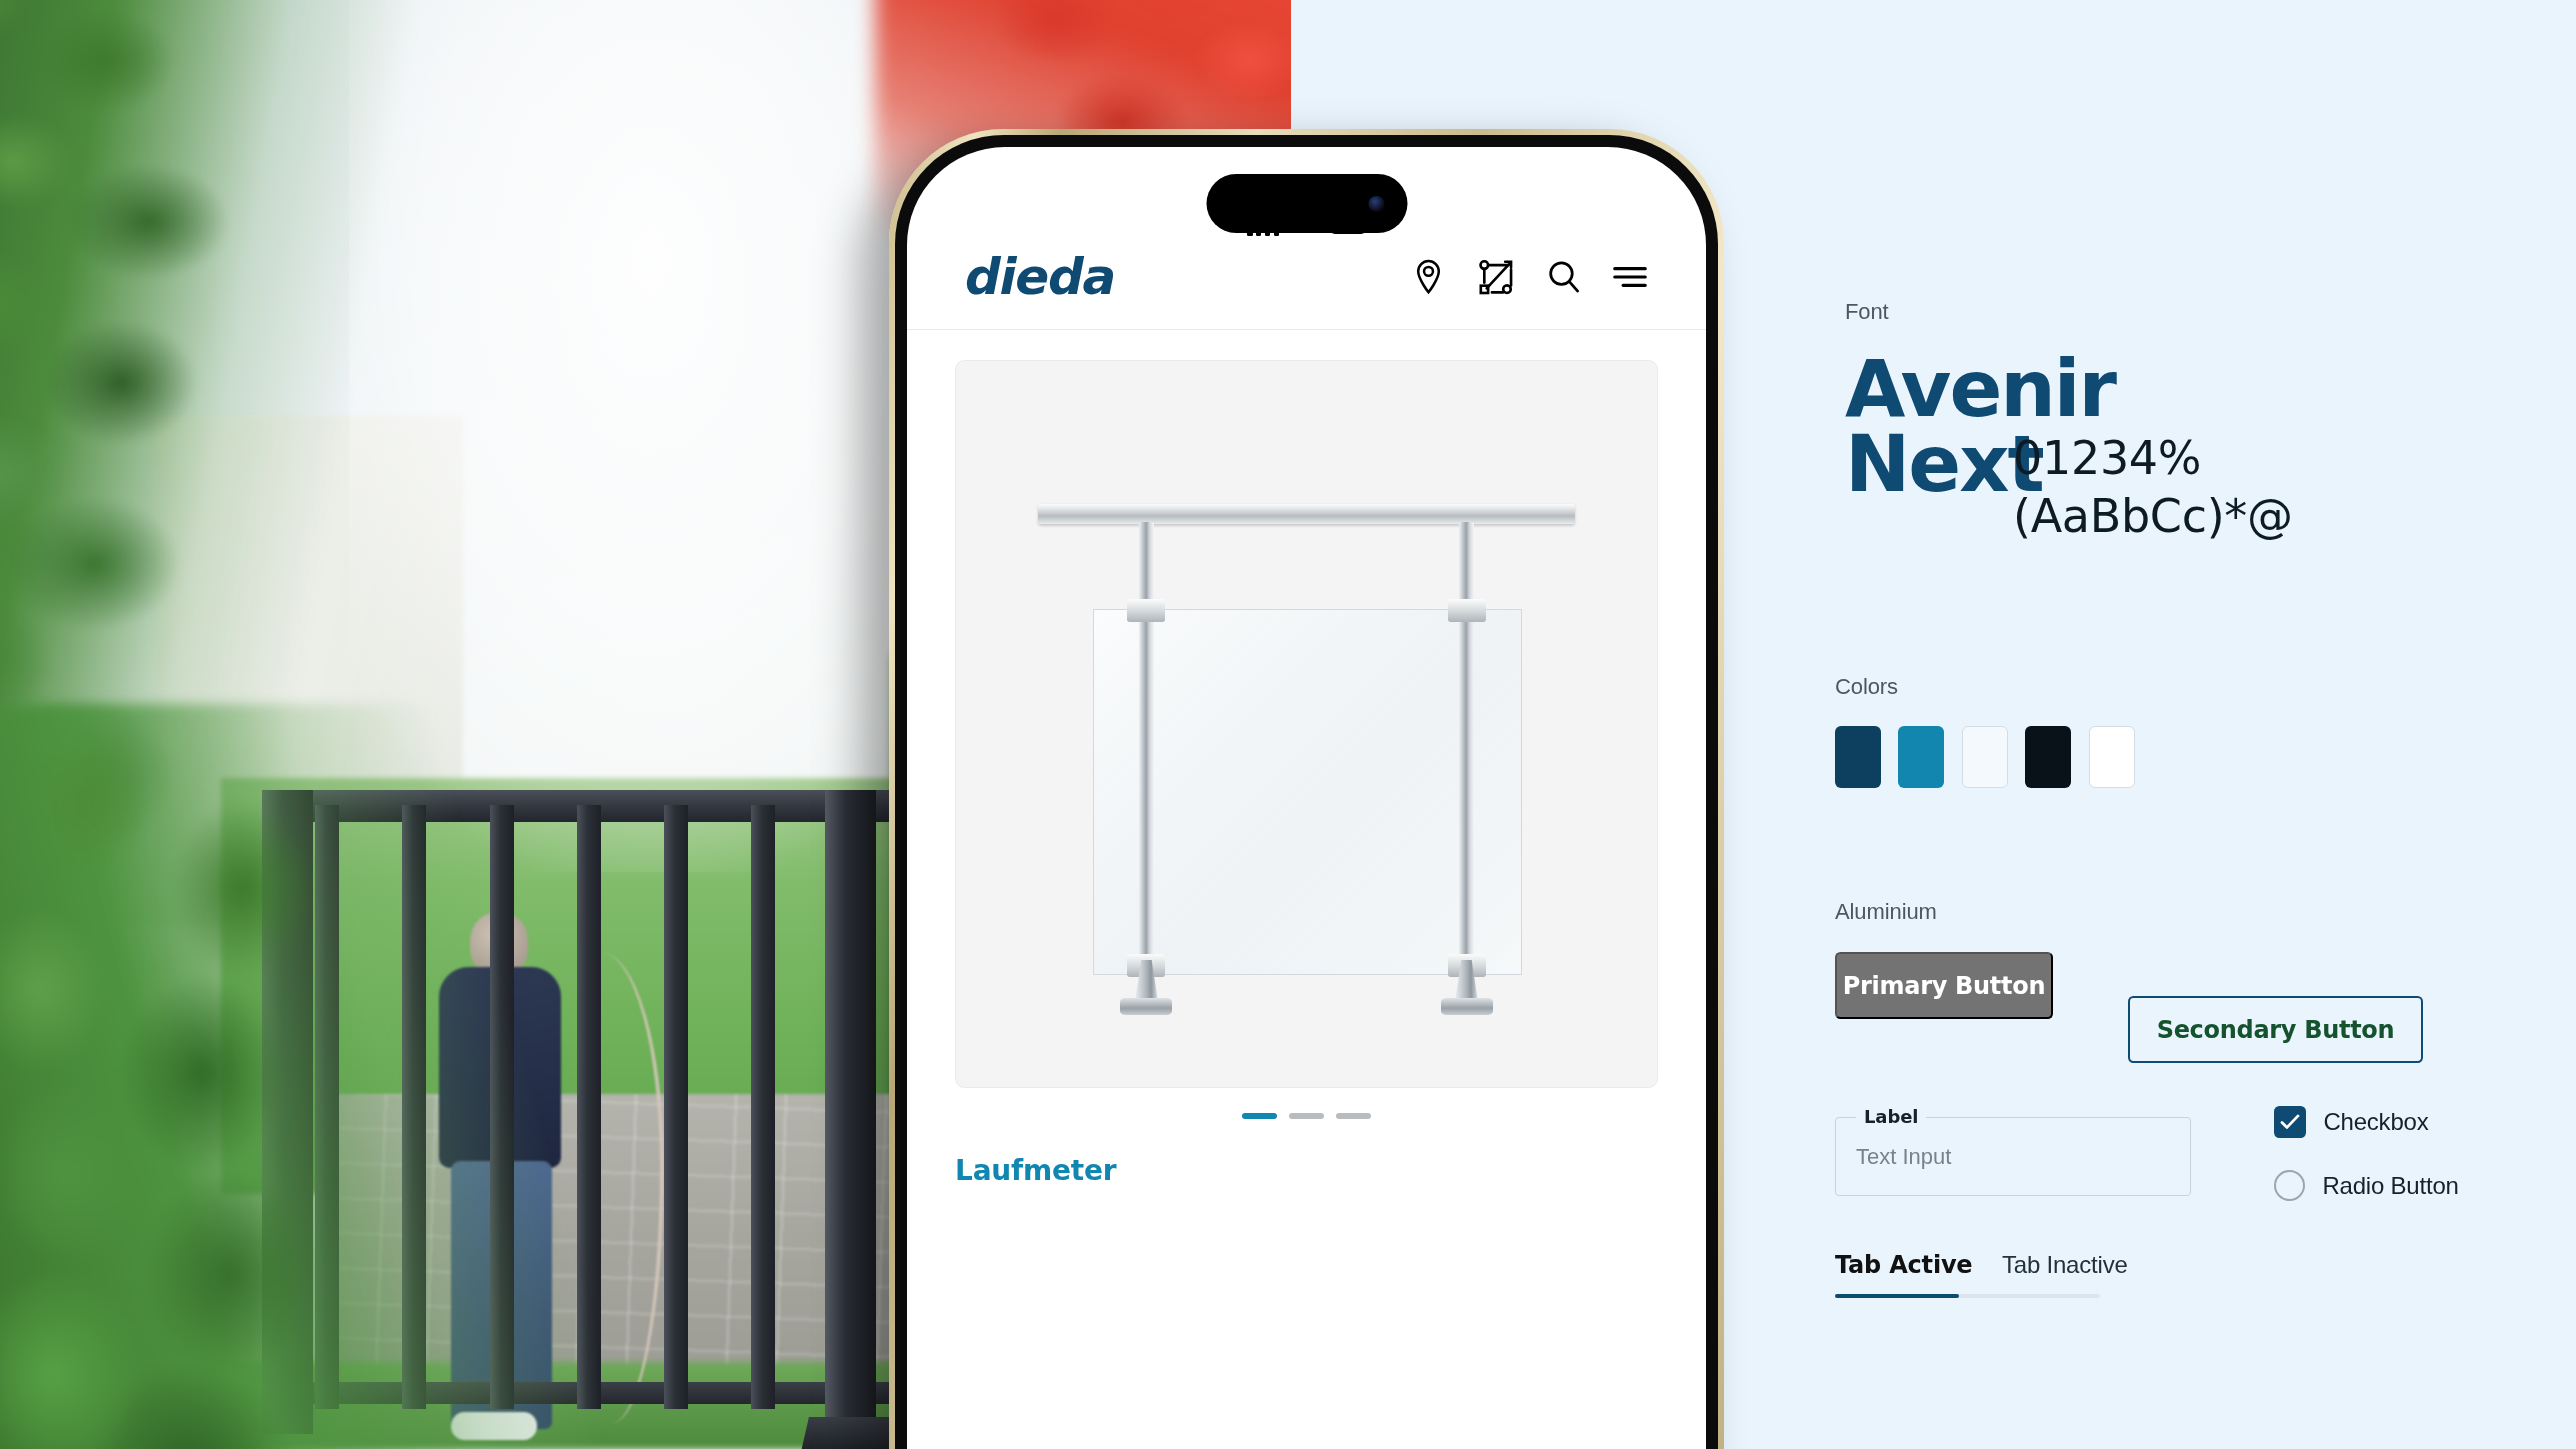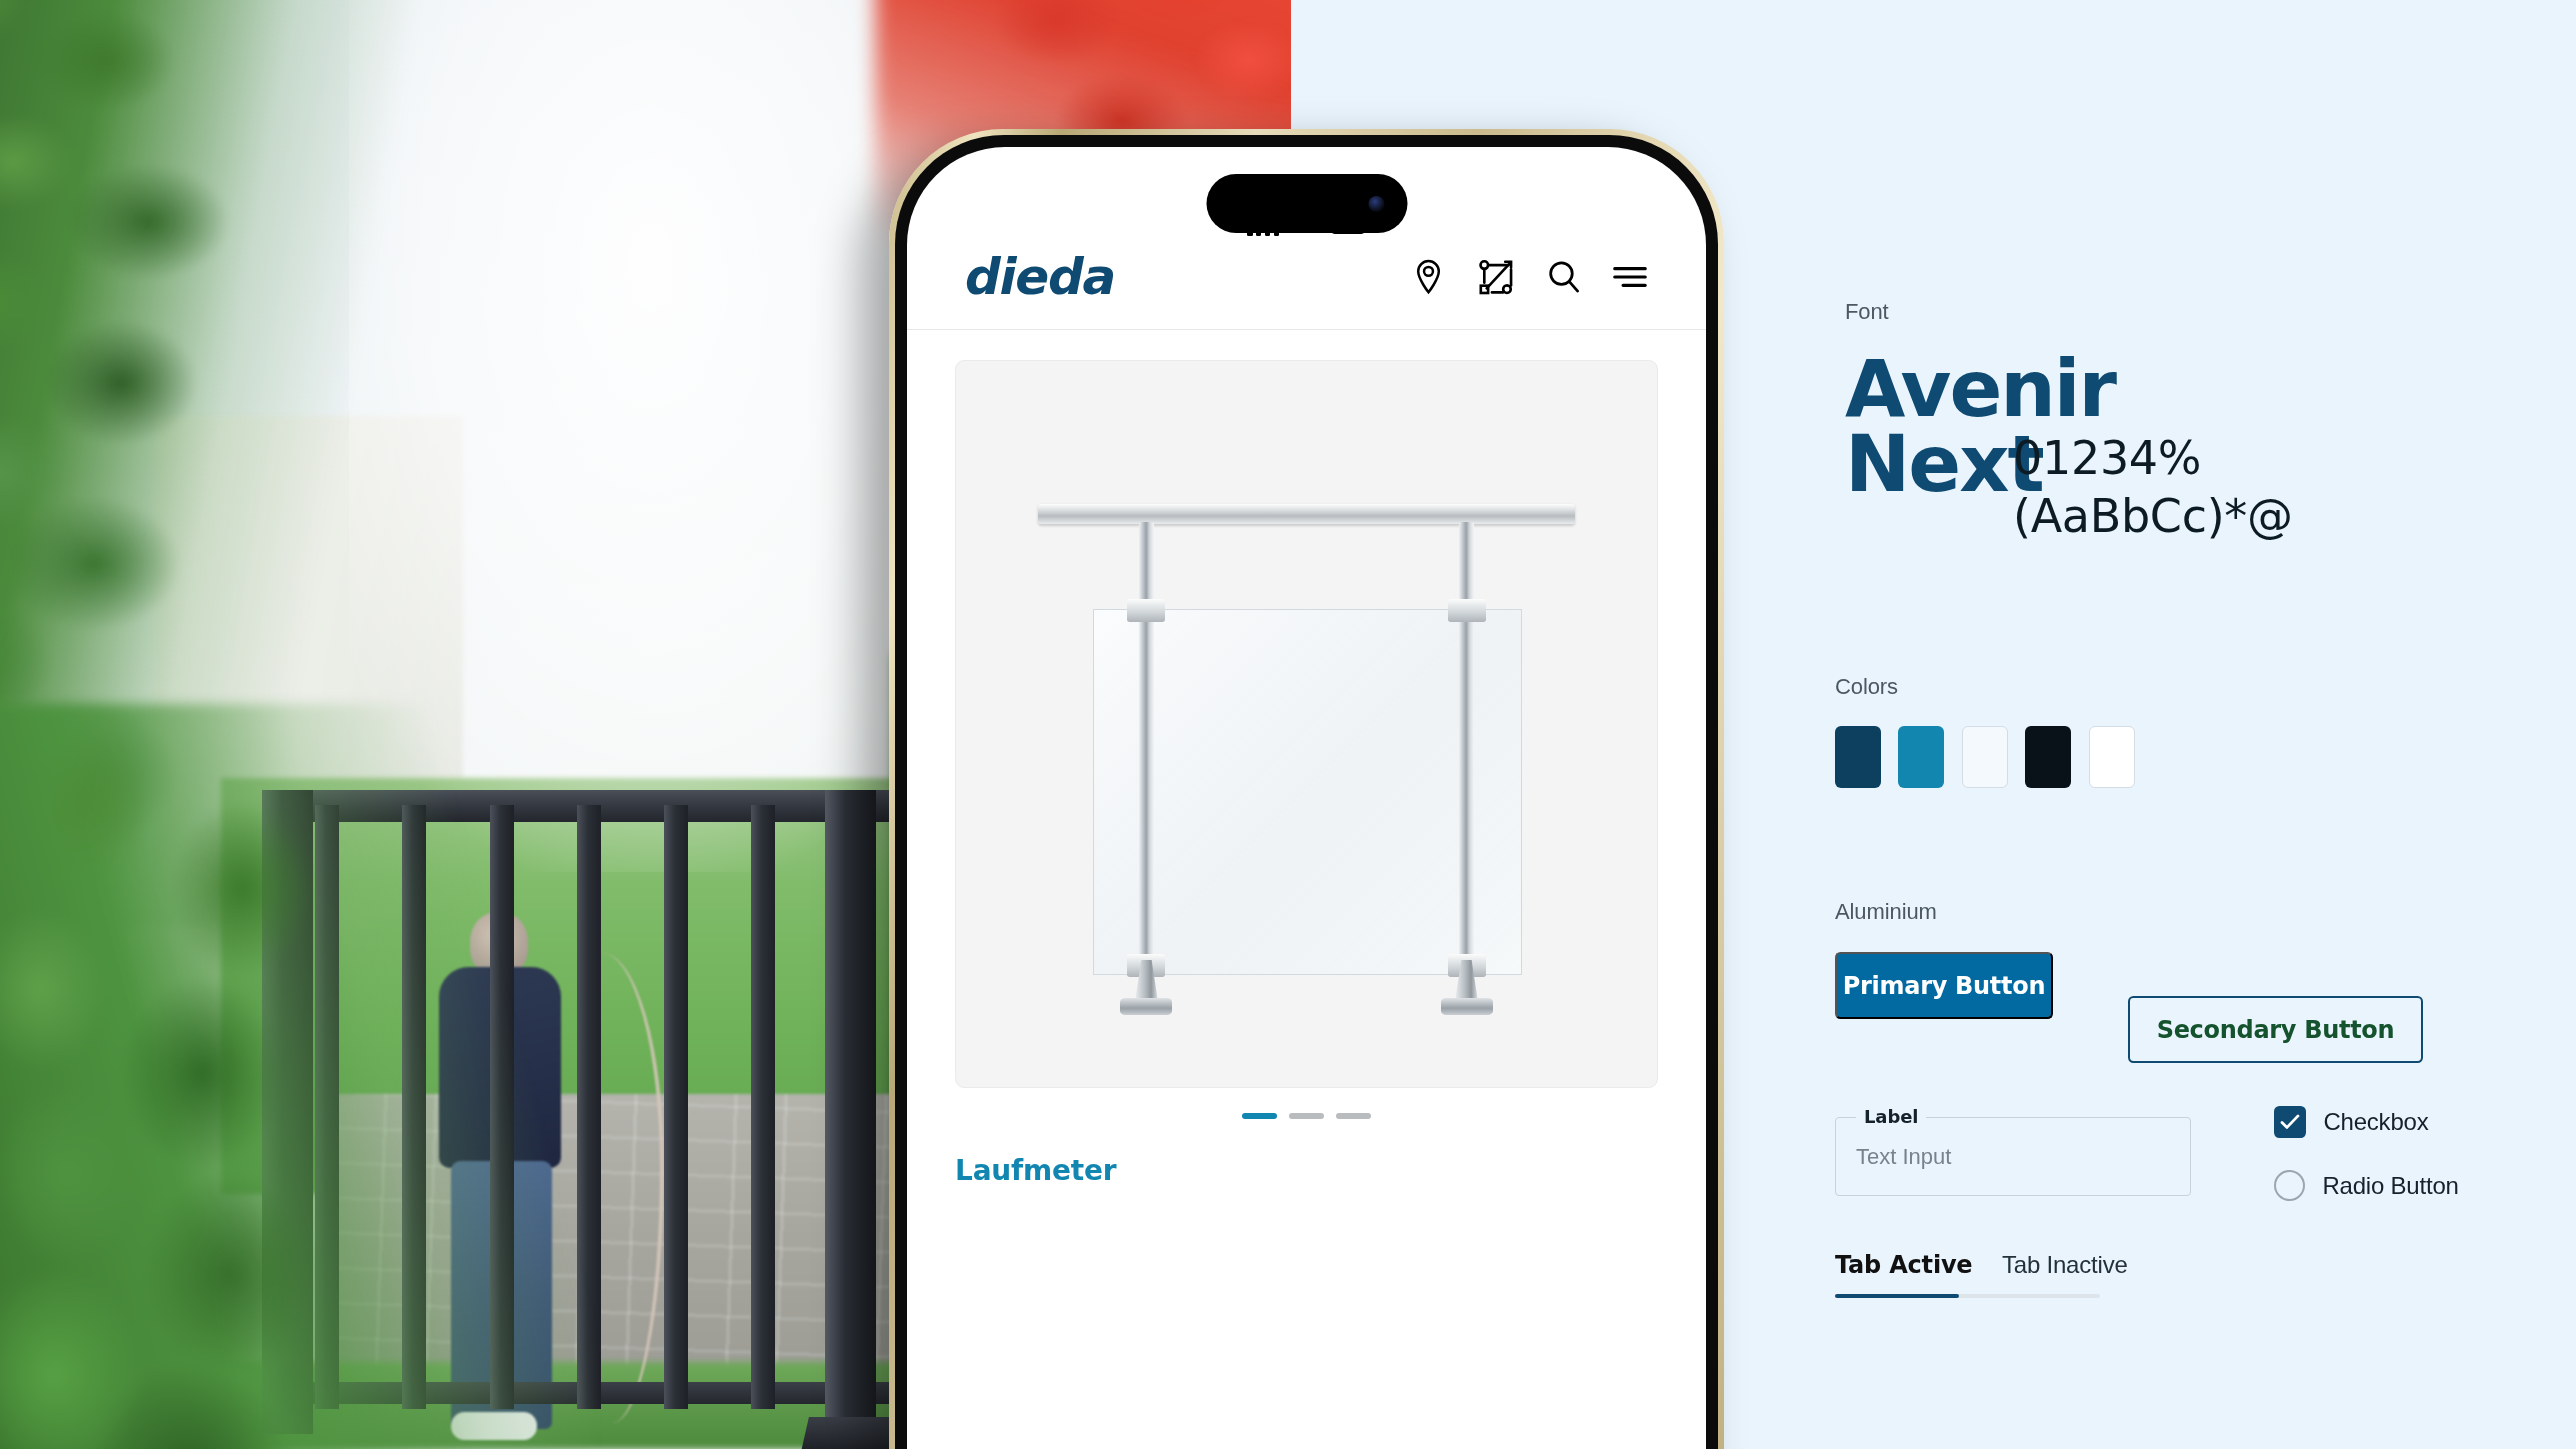--- a/index.html
+++ b/index.html
@@ -291,21 +291,21 @@
   .sw.outline { border:0.7px solid #d5dde4; }
 
   .comp-block { position:absolute; left:0; top:899px; width:711px; }
   .btn-row { margin-top:27px; position:relative; height:101px; }
   .btn {
     font-size:24px; font-weight:bold; letter-spacing:-0.3px;
     font-family:"DejaVu Sans", sans-serif;
     border-radius:5.4px; display:inline-flex; align-items:center; justify-content:center;
   }
   .btn-primary { position:absolute; left:0; top:0; width:218px; height:67px;
-    background:#0369a1; color:#fff; }
+    background:#737373; color:#fff; }
   .btn-secondary { position:absolute; left:293px; top:44px; width:295px; height:67px;
     background:transparent; color:#14532d; border:2px solid #0e4a72; }
 
   .form-row { position:absolute; left:0; top:1117px; width:711px; }
   .field {
     position:relative; width:356px; height:79px;
     border:0.7px solid #c8d2da; border-radius:4px; background:transparent;
   }
   .field-label {
     position:absolute; left:20px; top:-12px; padding:0 8px; background:#e9f4fd;

